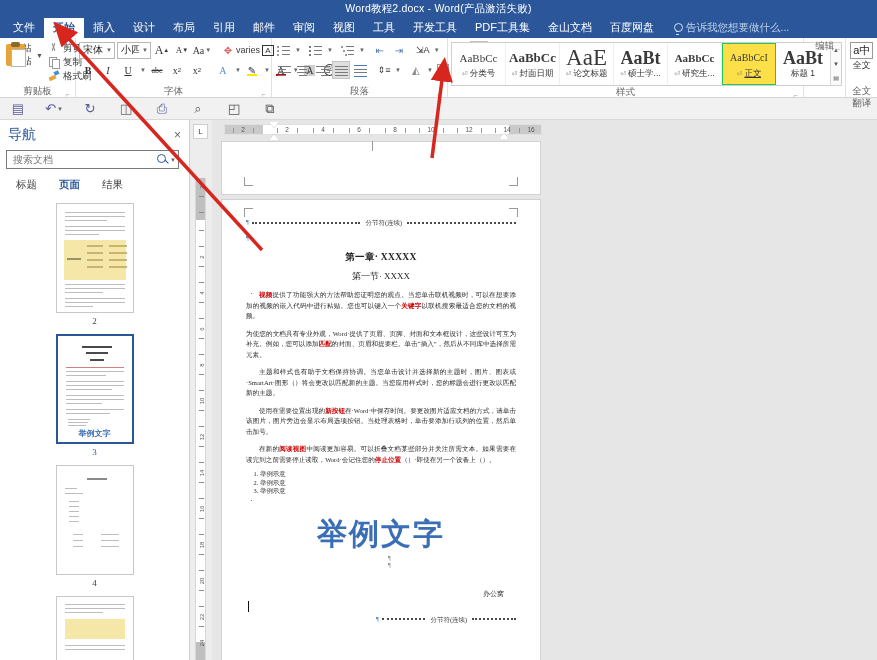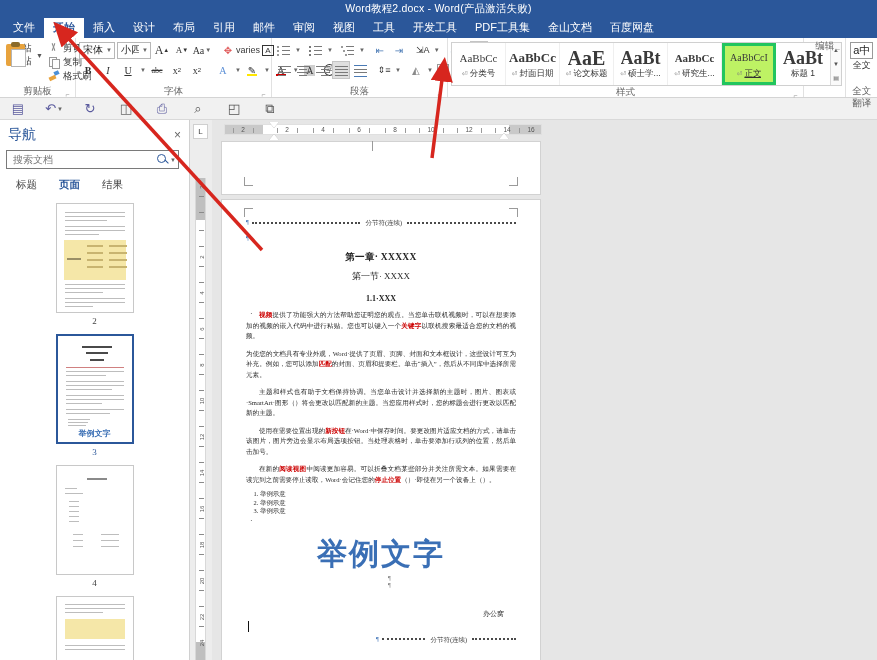--- a/index.html
+++ b/index.html
@@ -148,21 +148,21 @@
 
   
   .gallery{
     display:flex; border:1px solid #d0d0d0; background:#fff; height:44px; align-items:stretch;
   }
   .sty{
     width:54px; display:flex; flex-direction:column; align-items:center;
     justify-content:center; border-right:1px solid #efefef; cursor:default;
     padding:1px 1px 2px 1px;
   }
-  .sty.sel{ border:3px solid #22c55e; background:#bef264; }
+  .sty.sel{ border:1px solid #22c55e; background:#fde047; }
   .sty .prev{
     font-family:"Liberation Serif","DejaVu Serif",serif; color:#3a3a3a;
     white-space:nowrap; overflow:hidden; line-height:20px;
   }
   .sty .nm{
     font-size:8.5px; color:#333; white-space:nowrap; overflow:hidden;
     text-overflow:clip; max-width:52px; text-align:center;
   }
   .sty .nm .pm{ color:#7f7f7f; font-size:7px; }
   .galnav{
@@ -336,20 +336,24 @@
   <div class="tab">布局</div>
   <div class="tab">引用</div>
   <div class="tab">邮件</div>
   <div class="tab">审阅</div>
   <div class="tab">视图</div>
   <div class="tab">工具</div>
   <div class="tab">开发工具</div>
   <div class="tab">PDF工具集</div>
   <div class="tab">金山文档</div>
   <div class="tab">百度网盘</div>
+  <div class="tellme">
+    <span class="bulb"></span>
+    <span>告诉我您想要做什么...</span>
+  </div>
 </div>
 
 <div class="ribbon">
 
   <div class="rgroup" style="width:76px">
     <div class="rbody">
       <div class="paste">
         <div class="pasteicon">
           <div class="clip-board"></div>
             <div class="clip-clipper"></div>
@@ -591,21 +595,21 @@
       <div class="gallery">
         <div class="sty">
           <span class="prev" style="font-size:11px">AaBbCc</span>
           <span class="nm"><span class="pm">⏎ </span><span>分类号</span></span>
         </div>
         <div class="sty">
           <span class="prev" style="font-size:13px;font-weight:bold">AaBbCc</span>
           <span class="nm"><span class="pm">⏎ </span><span>封面日期</span></span>
         </div>
         <div class="sty">
-          <span class="prev" style="font-size:20px;font-weight:bold">AaE</span>
+          <span class="prev" style="font-size:23px;font-weight:normal">AaE</span>
           <span class="nm"><span class="pm">⏎ </span><span>论文标题</span></span>
         </div>
         <div class="sty">
           <span class="prev" style="font-size:18px;font-weight:bold">AaBt</span>
           <span class="nm"><span class="pm">⏎ </span><span>硕士学...</span></span>
         </div>
         <div class="sty">
           <span class="prev" style="font-size:11px;font-weight:bold">AaBbCc</span>
           <span class="nm"><span class="pm">⏎ </span><span>研究生...</span></span>
         </div>
@@ -866,21 +870,20 @@
           <span class="sbline"></span>
           <span class="sbtext">分节符(连续)</span>
           <span class="sbline"></span>
         </div>
         <div style="margin-top:3px">
           <span class="pilcrow">¶</span>
         </div>
 
         <div class="h1">第一章· XXXXX</div>
         <div class="h2">第一节· XXXX</div>
-        <div class="h3">1.1·XXX</div>
 
         <div style="position:relative">
           <span class="dotmark" style="top:6px">·</span>
         </div>
 
         <p class="para"><span class="red">视频</span>提供了功能强大的方法帮助您证明您的观点。当您单击联机视频时，可以在想要添加的视频的嵌入代码中进行粘贴。您也可以键入一个<span class="red">关键字</span>以联机搜索最适合您的文档的视频。</p>
 
         <p class="para noind">为使您的文档具有专业外观，Word·提供了页眉、页脚、封面和文本框设计，这些设计可互为补充。例如，您可以添加<span class="red">匹配</span>的封面、页眉和提要栏。单击“插入”，然后从不同库中选择所需元素。</p>
 
         <p class="para">主题和样式也有助于文档保持协调。当您单击设计并选择新的主题时，图片、图表或·SmartArt·图形（）将会更改以匹配新的主题。当您应用样式时，您的标题会进行更改以匹配新的主题。</p>

